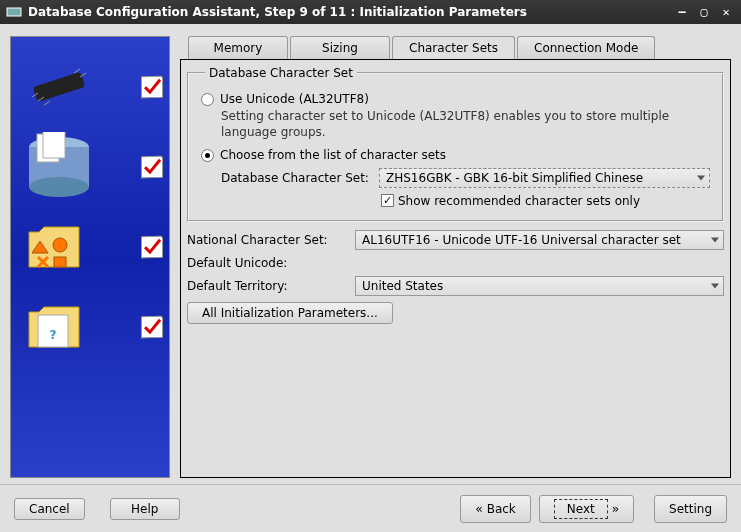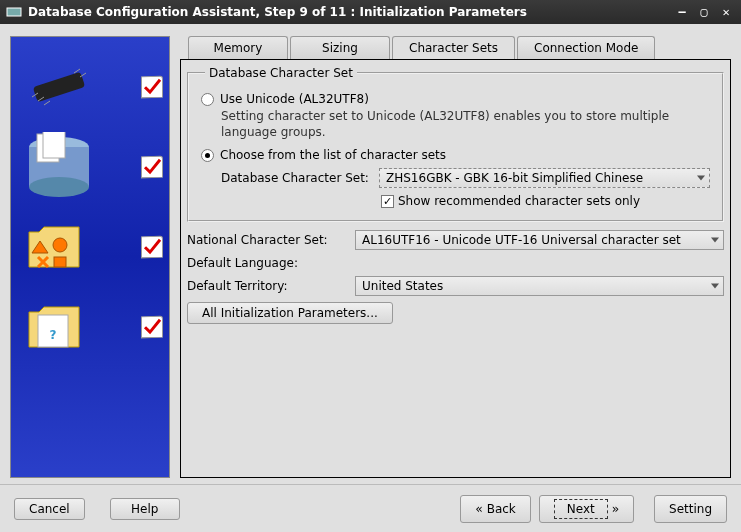--- a/index.html
+++ b/index.html
@@ -23,21 +23,21 @@
 .fieldset-legend{padding:0 4px;margin-left:4px}
 .radio-row{display:flex;align-items:flex-start;gap:6px;margin:4px 0 2px 0}
 .radio{width:13px;height:13px;border-radius:50%;border:1px solid #777;background:#fff;display:inline-block;position:relative;margin-top:1px;flex-shrink:0}
 .radio.sel::after{content:"";position:absolute;inset:3px;border-radius:50%;background:#000}
 .desc{margin:2px 0 8px 20px;color:#333;line-height:1.35}
 .field-row{display:flex;align-items:center;margin:6px 0 6px 20px;gap:8px}
 .field-row label{width:150px}
 .select{flex:1;background:linear-gradient(#eee,#ddd);border:1px solid #999;padding:2px 18px 2px 6px;position:relative;font-size:12px;cursor:pointer;min-height:20px}
 .select::after{content:"";position:absolute;right:4px;top:50%;transform:translateY(-50%);border-left:4px solid transparent;border-right:4px solid transparent;border-top:5px solid #555}
 .dotted{border:1px dashed #888}
-.cbx-row{display:flex;align-items:flex-end;gap:4px;margin:6px 0 0 180px}
+.cbx-row{display:flex;align-items:flex-start;gap:4px;margin:6px 0 0 180px}
 .cbx{width:13px;height:13px;border:1px solid #777;background:#fff;display:inline-flex;align-items:center;justify-content:center;flex-shrink:0}
 .cbx.sel::after{content:"✓";font-size:11px;line-height:1}
 .lower-row{display:flex;align-items:center;margin:6px 0;gap:8px}
 .lower-row label{width:160px}
 .btn{background:linear-gradient(#f0f0f0,#d8d8d8);border:1px solid #999;border-radius:3px;padding:3px 14px;cursor:pointer;min-width:70px;text-align:center;display:inline-flex;align-items:center;justify-content:center;gap:4px}
 .allparams{margin-top:4px}
 .footer{height:48px;display:flex;align-items:center;padding:0 14px;border-top:1px solid #bbb}
 .footer .left{display:flex;gap:25px}
 .footer .spacer{flex:1}
 .footer .navgrp{display:flex;gap:8px}
@@ -166,21 +166,21 @@
           <span class="cbx sel"></span>
           <span>Show recommended character sets only</span>
         </div>
       </fieldset>
 
       <div class="lower-row">
         <label>National Character Set:</label>
         <div class="select"><span>AL16UTF16 - Unicode UTF-16 Universal character set</span></div>
       </div>
       <div class="lower-row">
-        <label>Default Language:</label>
+        <label>Default Unicode:</label>
       </div>
       <div class="lower-row">
         <label>Default Territory:</label>
         <div class="select"><span>United States</span></div>
       </div>
 
       <div class="allparams">
         <div class="btn">
             <span>All Initialization Parameters...</span>
           </div>

